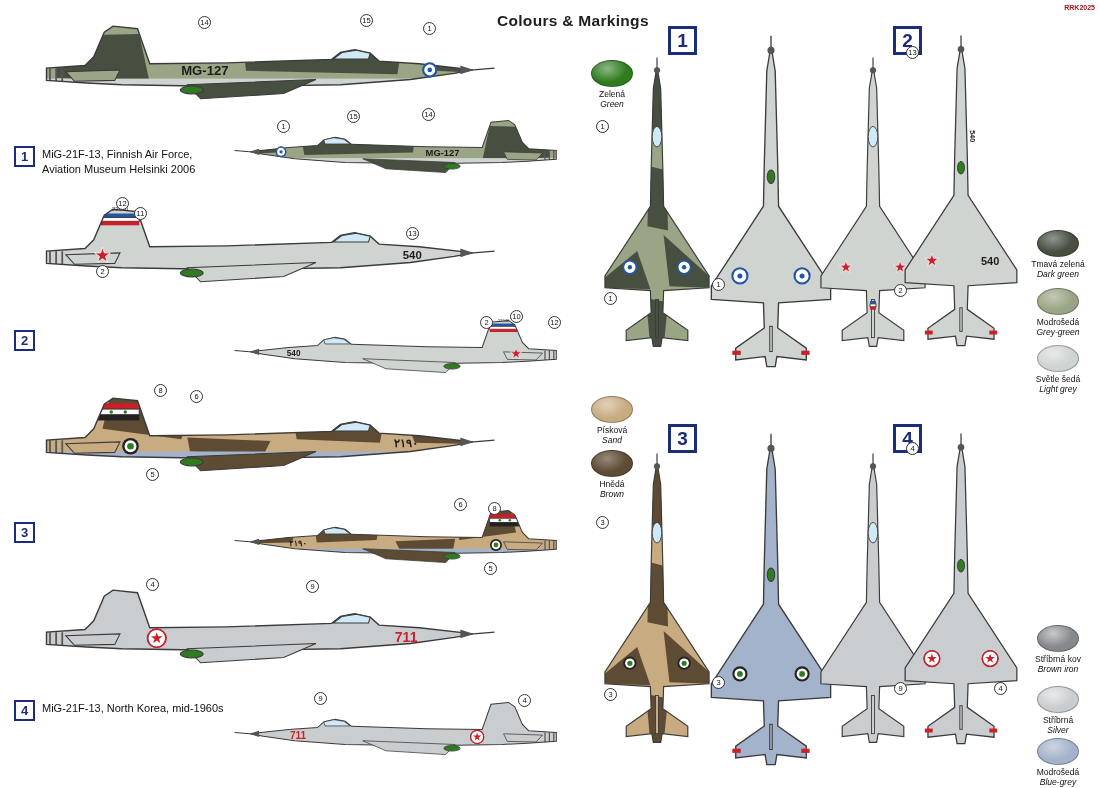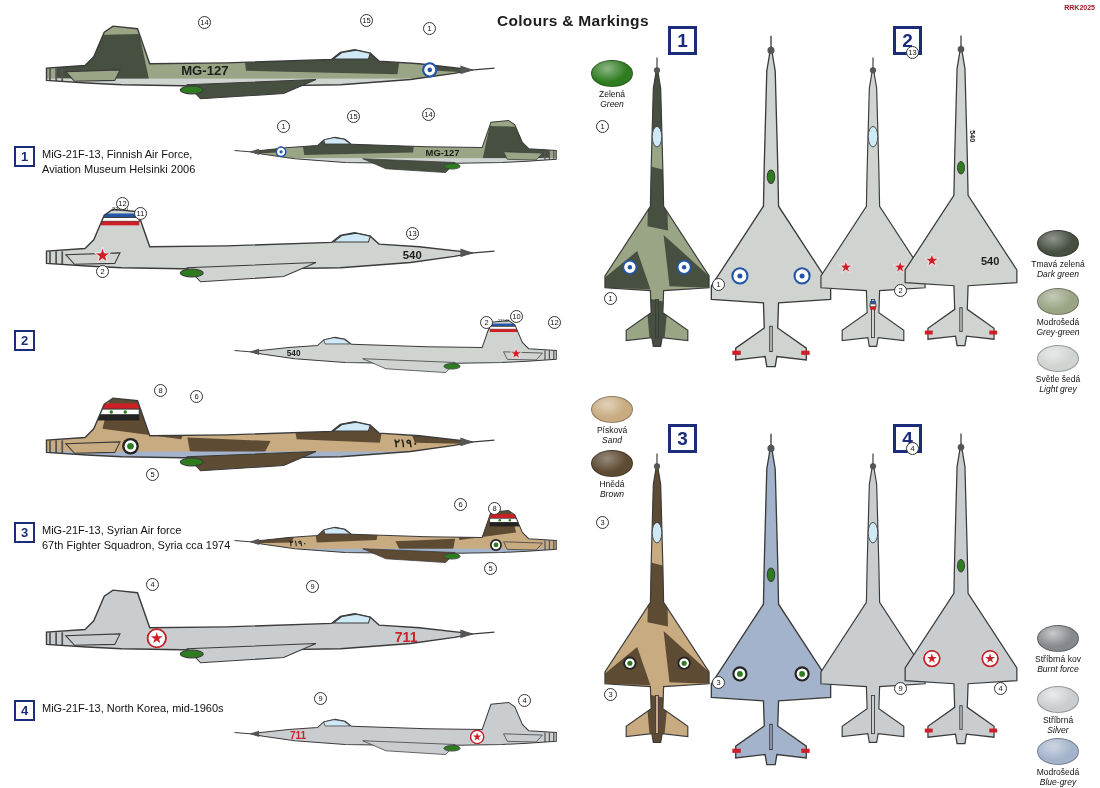--- a/index.html
+++ b/index.html
@@ -262,24 +262,20 @@
       </g>
       <text x="105" y="63" font-size="13" class="mk">٢١٩٠</text>
     </svg>
     <span class="co" style="left:222px;top:-8px">6</span>
     <span class="co" style="left:256px;top:-4px">8</span>
     <span class="co" style="left:252px;top:56px">5</span>
   </div>
 
   <div class="caption" style="left:14px;top:522px">
     <span class="numbox">3</span>
-    <span class="cap-text">
-      <span>MiG-21F-13, Syrian Air force</span><br>
-      <span>67th Fighter Squadron, Syria cca 1974</span>
-    </span>
   </div>
 
   <div class="profile" style="left:8px;top:584px;width:490px">
     <svg width="560" height="100" viewBox="0 0 560 100">
       <g clip-path="url(#sideClip)">
         <rect width="560" height="100" class="f-silver"></rect>
         <path d="M48,55 L48,70 M55,55 L55,70 M62,55 L62,70" class="exh"></path>
       </g>
       <use href="#sideStab" class="f-silver pc"></use>
       <use href="#sideShape" class="oln"></use>
@@ -561,21 +557,21 @@
 
   <div class="swatch" style="left:580px;top:450px">
     <span class="chip" style="background:radial-gradient(ellipse at 38% 30%, rgba(255,255,255,.35), rgba(255,255,255,0)55%), var(--brown)"></span>
     <span class="sw-cz">Hnědá</span>
     <span class="sw-en">Brown</span>
   </div>
 
   <div class="swatch right-col" style="left:1020px;top:625px">
     <span class="chip" style="background:radial-gradient(ellipse at 38% 30%, rgba(255,255,255,.55), rgba(255,255,255,0)55%), var(--burnt-iron)"></span>
     <span class="sw-cz">Stříbrná kov</span>
-    <span class="sw-en">Burnt force</span>
+    <span class="sw-en">Brown iron</span>
   </div>
 
   <div class="swatch right-col" style="left:1020px;top:686px">
     <span class="chip" style="background:radial-gradient(ellipse at 38% 30%, rgba(255,255,255,.6), rgba(255,255,255,0)55%), var(--silver)"></span>
     <span class="sw-cz">Stříbrná</span>
     <span class="sw-en">Silver</span>
   </div>
 
   <div class="swatch right-col" style="left:1020px;top:738px">
     <span class="chip" style="background:radial-gradient(ellipse at 38% 30%, rgba(255,255,255,.45), rgba(255,255,255,0)55%), var(--blue-grey)"></span>

